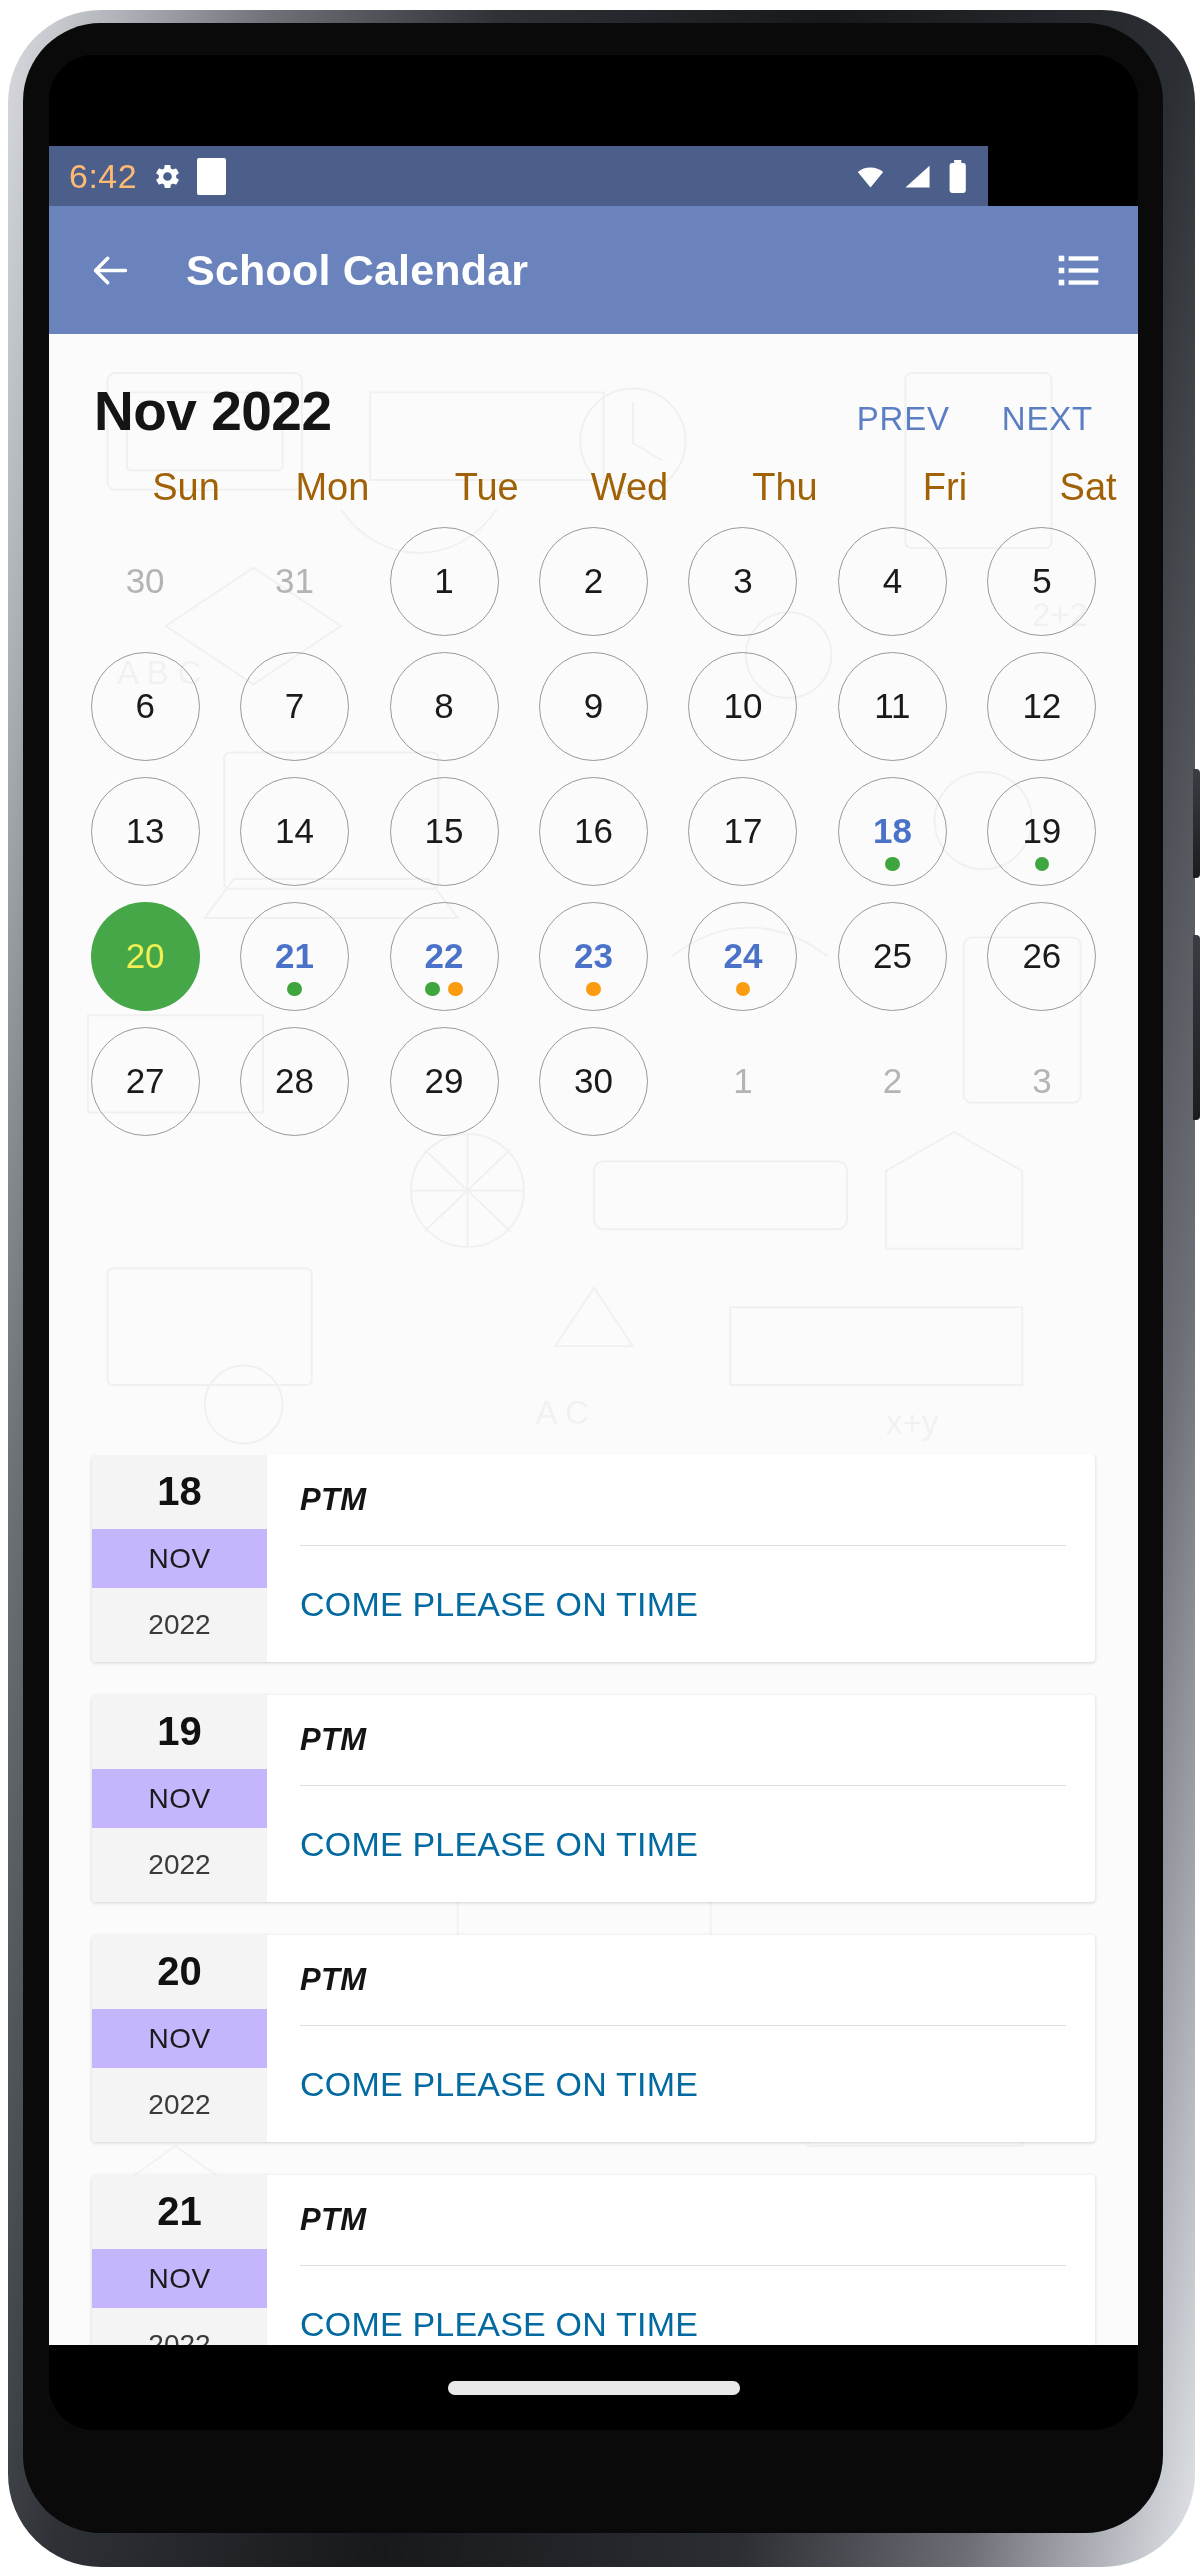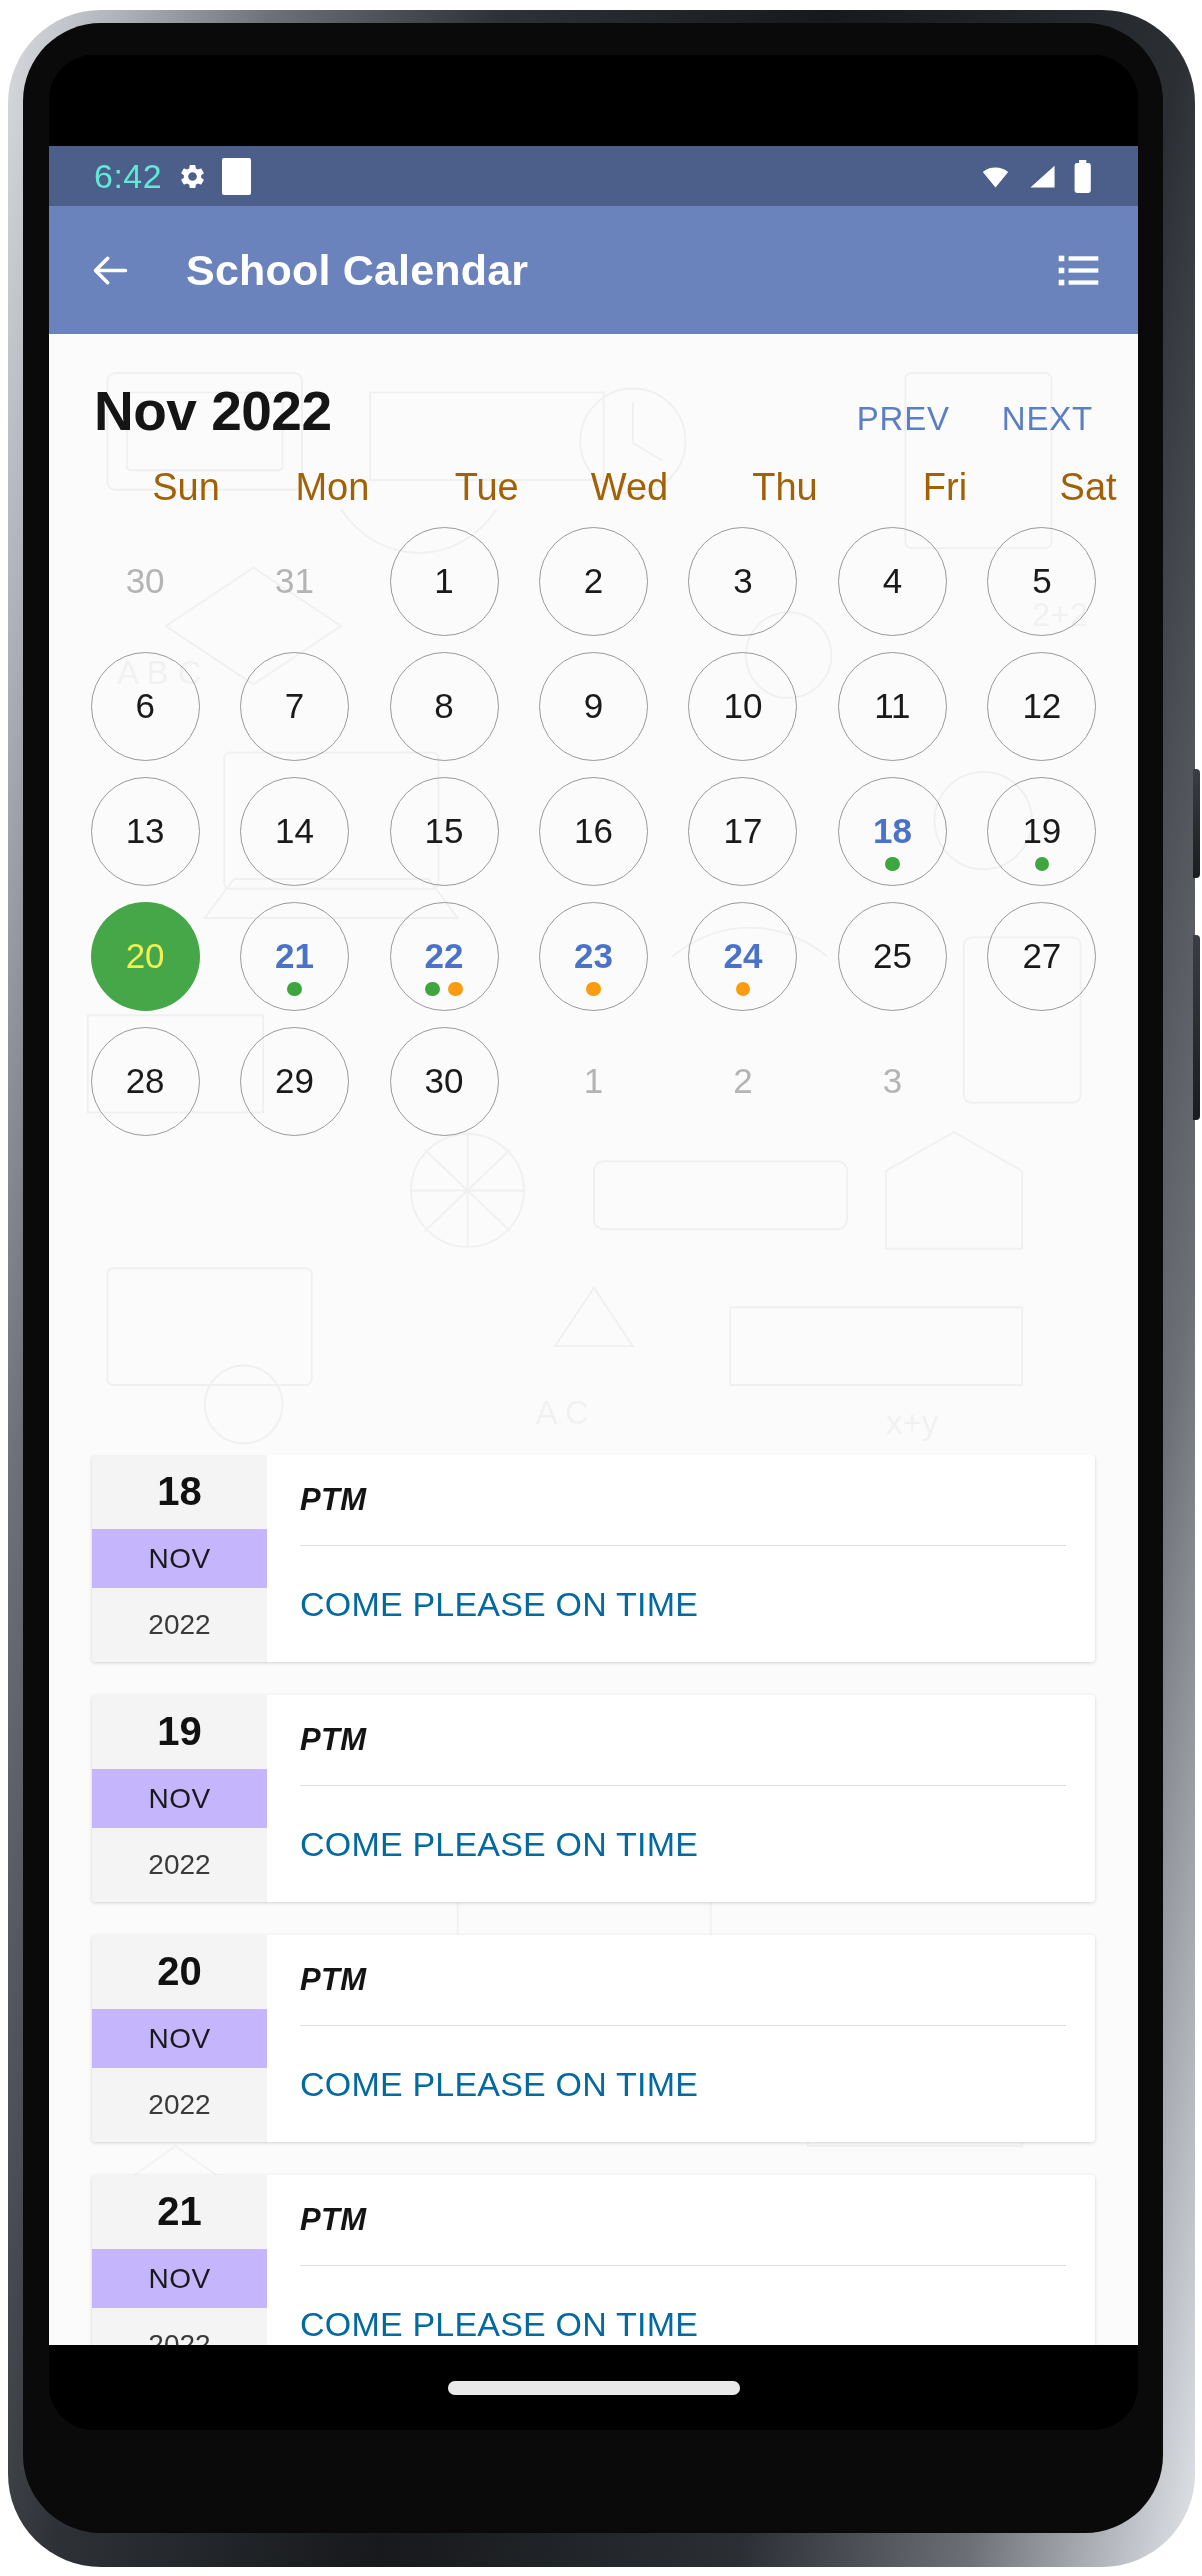--- a/index.html
+++ b/index.html
@@ -81,26 +81,26 @@
     left: 0; top: 0;
     width: 1089px;
     height: 2375px;
     background: #000;
   }
 
   
   .status-bar {
     position: absolute;
     left: 0; top: 91px;
-    width: 1089px; height: 60px;
+    width: 939px; height: 60px;
     background: #4c5f8b;
     display: flex;
     align-items: center;
-    padding: 0 45px;
-    color: #5eead4;
+    padding: 0 20px;
+    color: #fdba74;
   }
   .status-left { display: flex; align-items: center; gap: 15.6px; }
   .status-time { font-size: 34px; font-weight: 400; letter-spacing: 0.5px; }
   .gear-icon { width: 29px; height: 29px; display:block; }
   .sq-icon { width: 29px; height: 37px; background: #ffffff; border-radius: 1.9px; }
   .status-right { margin-left: auto; display: flex; align-items: center; gap: 13.6px; }
 
   
   .app-bar {
     position: absolute;
@@ -479,20 +479,23 @@
             </div>
             <div class="day-cell">
               <div class="day-circle outlined event">24<div class="dots">
                   <span class="dot orange"></span>
                 </div></div>
             </div>
             <div class="day-cell">
               <div class="day-circle outlined">25</div>
             </div>
             <div class="day-cell">
+              <div class="day-circle outlined">26</div>
+            </div>
+            <div class="day-cell">
               <div class="day-circle outlined">27</div>
             </div>
             <div class="day-cell">
               <div class="day-circle outlined">28</div>
             </div>
             <div class="day-cell">
               <div class="day-circle outlined">29</div>
             </div>
             <div class="day-cell">
               <div class="day-circle outlined">30</div>

